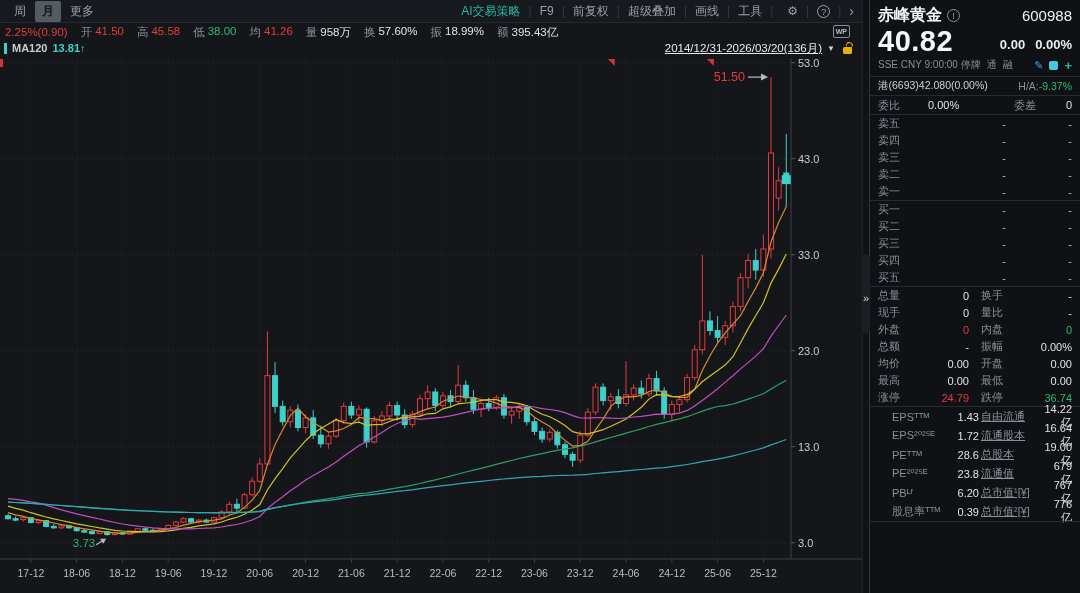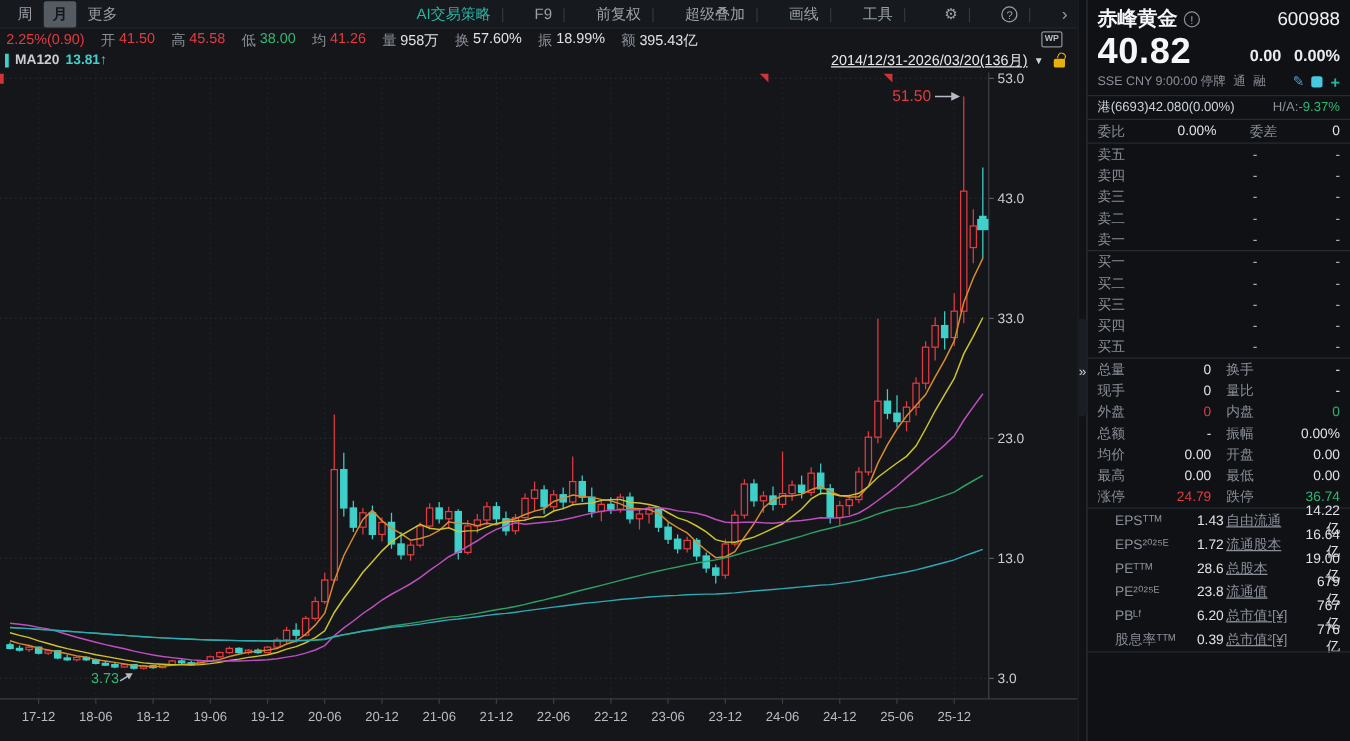--- a/index.html
+++ b/index.html
@@ -9,21 +9,21 @@
 
   
   .left { width:862px; display:flex; flex-direction:column; background:#14161a; }
   .toolbar { height:23px; background:#16191e; border-bottom:1px solid #26292f;
     display:flex; align-items:center; font-size:12px; color:#9aa0a8; }
   .tabs { display:flex; align-items:center; padding-left:6px; }
   .tab { padding:2px 7px; margin:0 1px; cursor:pointer; border-radius:2px; }
   .tab.active { background:#555b63; color:#14161a; font-weight:bold; }
   .tb-spacer { flex:1; }
   .menu { display:flex; align-items:center; padding-right:6px; }
-  .mi { padding:0 8px; cursor:pointer; white-space:nowrap;margin-left:16px; }
+  .mi { padding:0 8px; cursor:pointer; white-space:nowrap; }
   .mi.accent { color:#2bb3a3; }
   .msep { color:#34383f; }
   .circ { display:inline-flex; width:13px; height:13px; border:1px solid #9aa0a8;
     border-radius:50%; align-items:center; justify-content:center; font-size:9px; }
   .statsbar { height:18px; display:flex; align-items:center; gap:13px; padding-left:5px;
     font-size:11.5px; background:#14161a; position:relative; }
   .sb-item { display:flex; gap:3px; white-space:nowrap; }
   .sb-lbl { color:#8a8f99; }
   .c-r { color:#e23b41; } .c-g { color:#2eb872; } .c-w { color:#dfe3e6; }
   .wp { position:absolute; right:12px; top:2px; border:1px solid #8a8f99; color:#b9bec5;
@@ -68,21 +68,21 @@
     display:flex; gap:10px; padding-bottom:4px; }
   .psub { display:flex; align-items:center; gap:6px; font-size:10px; color:#8a8f99;
     padding:2px 8px 4px 8px; }
   .psub .ic-pen { color:#4a9eda; font-size:11px; margin-left:auto; }
   .psub .ic-blob { width:9px; height:9px; background:#45c8e0; border-radius:2px; display:inline-block; }
   .psub .ic-plus { color:#2bb3a3; font-weight:bold; font-size:13px; line-height:1; }
   .pdiv { border-top:1px solid #262a31; margin:0 0; }
   .hkrow { display:flex; align-items:center; height:18px; padding:0 8px; color:#ccd1d7; font-size:10.5px; }
   .hkrow .ha { margin-left:auto; color:#8a8f99; }
   .hkrow .hav { color:#2eb872; }
-  .wbrow { display:flex; align-items:center; height:18px; padding:0 8px;gap:14px; }
+  .wbrow { display:flex; align-items:center; height:18px; padding:0 8px; }
   .wbrow .l { color:#8a8f99; }
   .wbrow .v { margin-left:auto; }
   .wbrow .l2 { margin-left:10px; color:#8a8f99; }
   .orow, .srow { display:flex; align-items:center; height:17px; padding:0 8px; }
   .orow .lbl { width:42px; color:#8a8f99; }
   .orow .v1 { flex:1.3; text-align:right; color:#b9bec5; }
   .orow .v2 { flex:1; text-align:right; color:#b9bec5; }
   .srow .l1 { width:40px; color:#8a8f99; }
   .srow .v1 { flex:1; text-align:right; }
   .srow .l2 { width:40px; padding-left:12px; color:#8a8f99; box-sizing:content-box; }

